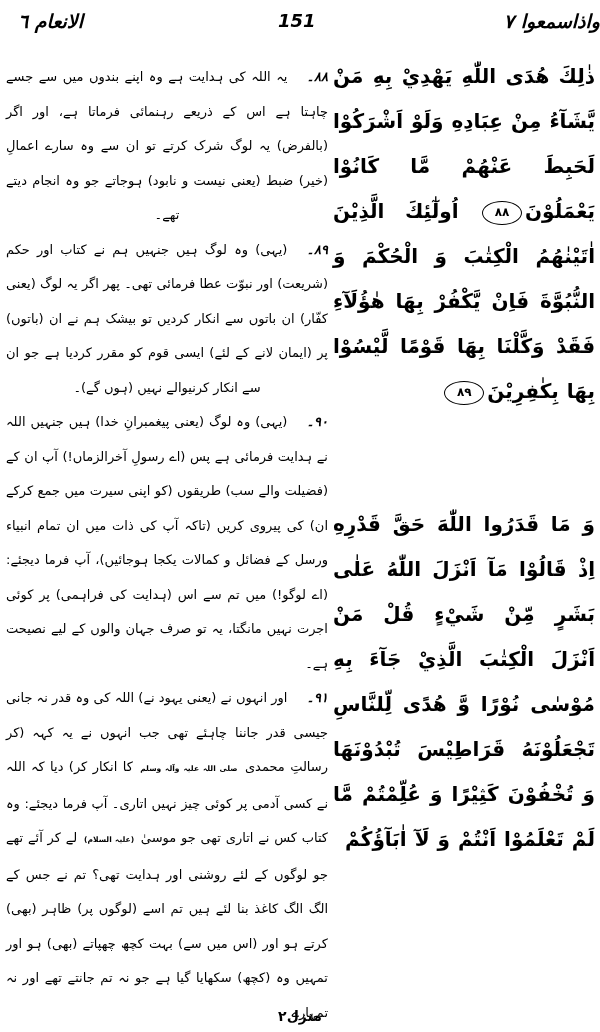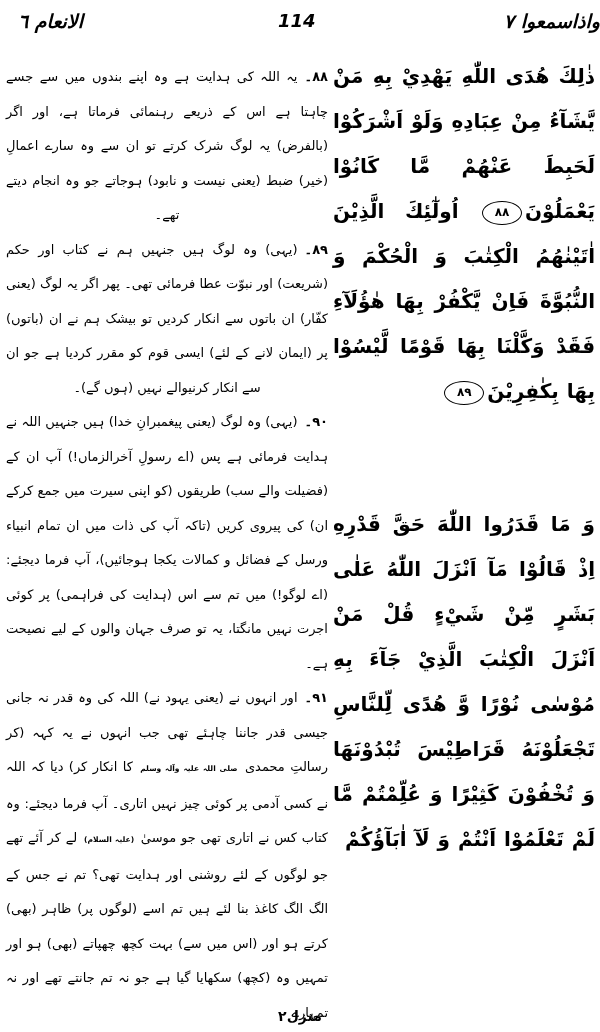--- a/index.html
+++ b/index.html
@@ -39,37 +39,37 @@
 
   
   .ur-col {
     position: absolute; top: 60px; left: 6px; width: 322px;
     direction: rtl; font-size: 13px; line-height: 34.5px;
     text-align: justify;
   }
   .ur-para { text-align: justify; }
   .ur-para.center-last { text-align-last: center; }
   .ur-para.justify-last { text-align-last: justify; }
-  .ur-num { font-weight: bold; margin-left: 7px; white-space: nowrap; }
+  .ur-num { font-weight: bold; margin-left: 19px; white-space: nowrap; font-style: italic; }
   .honorific { font-size: 7.5px; margin: 16px 2px; font-weight: bold; }
 
   
   .footer {
     position: absolute; bottom: 8px; left: 0; width: 100%;
     text-align: center; font-size: 14px; font-weight: bold; direction: rtl;
   }
 </style>
 </head>
 <body>
 
 <div class="page">
 
   <div class="header">
     <span class="hdr-item hdr-juz">واذاسمعوا ٧</span>
-    <span class="hdr-item hdr-page">114</span>
+    <span class="hdr-item hdr-page">151</span>
     <span class="hdr-item hdr-surah">الانعام ٦</span>
   </div>
 
   <div class="ar-col">
     <div class="ar-block">
       <span>ذٰلِكَ هُدَى اللّٰهِ يَهْدِيْ بِهِ مَنْ يَّشَآءُ مِنْ عِبَادِهِ وَلَوْ اَشْرَكُوْا لَحَبِطَ عَنْهُمْ مَّا كَانُوْا يَعْمَلُوْنَ</span><span class="vnum">٨٨</span>
       <span>اُولٰٓئِكَ الَّذِيْنَ اٰتَيْنٰهُمُ الْكِتٰبَ وَ الْحُكْمَ وَ النُّبُوَّةَ فَاِنْ يَّكْفُرْ بِهَا هٰؤُلَآءِ فَقَدْ وَكَّلْنَا بِهَا قَوْمًا لَّيْسُوْا بِهَا بِكٰفِرِيْنَ</span><span class="vnum">٨٩</span>
     </div>
     <div class="ar-gap"></div>
     <div class="ar-block">

